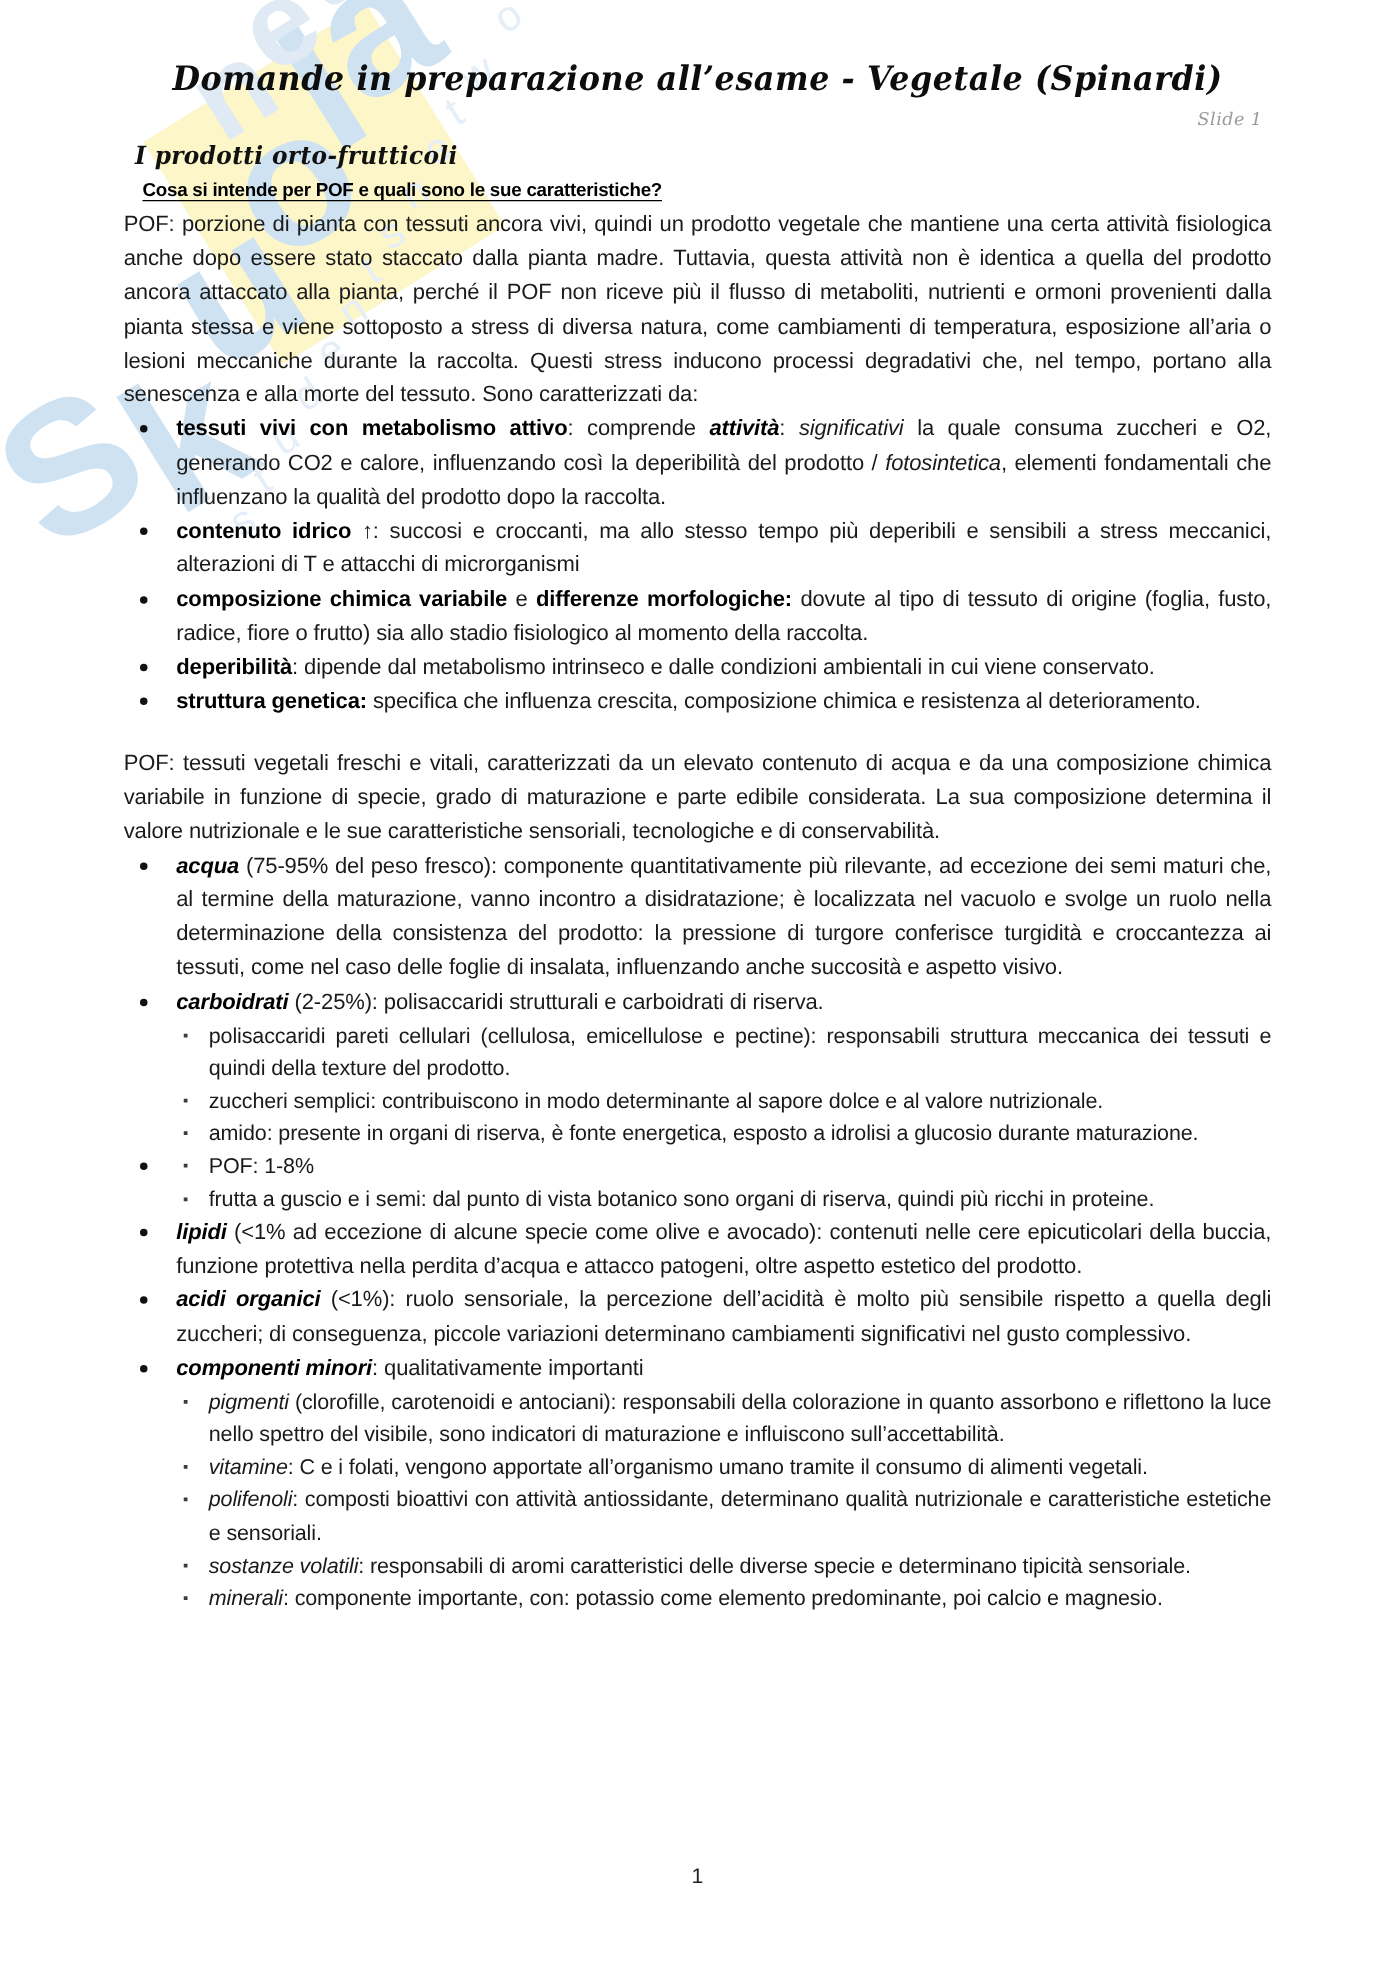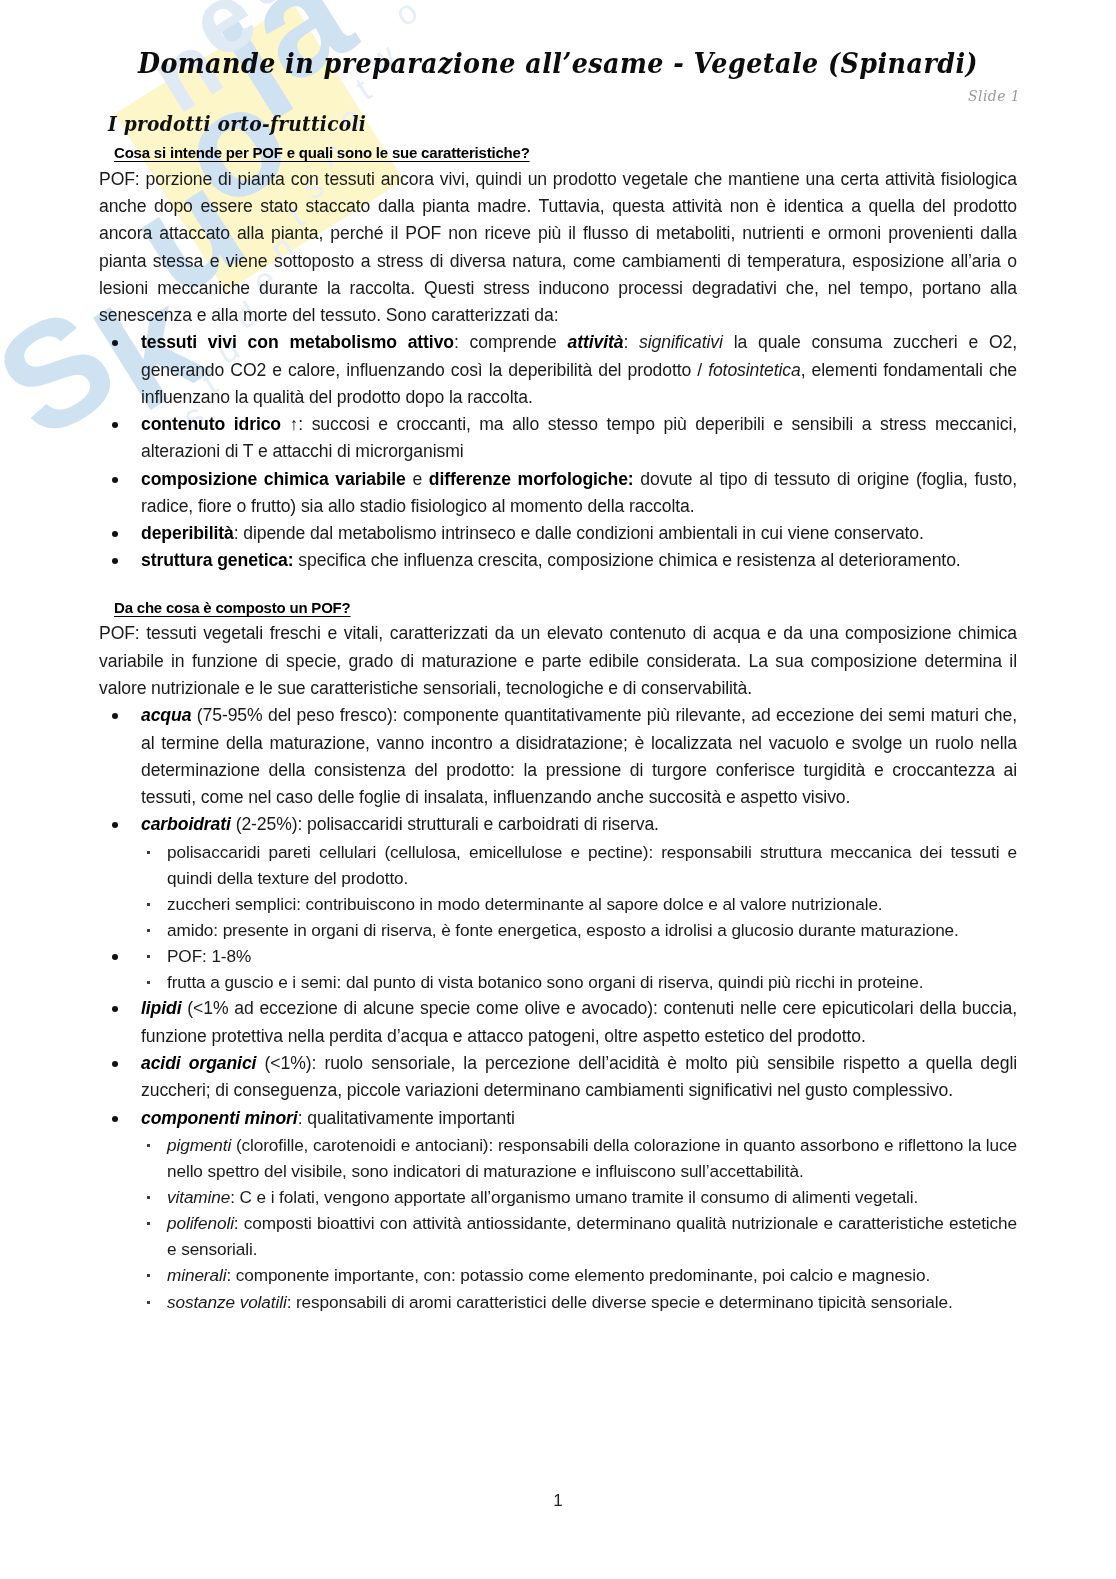--- a/index.html
+++ b/index.html
@@ -48,21 +48,21 @@
     font-style: italic;
     font-weight: 700;
     font-size: 27px;
     letter-spacing: 0.5px;
     color: #0d0d0d;
     transform: scaleX(0.94);
   }
 
   .slide-ref {
     position: absolute;
-    right: 96px;
+    right: 106px;
     top: 88px;
     font-family: "DejaVu Serif", serif;
     font-style: italic;
     font-size: 14px;
     color: #9a9a9a;
     letter-spacing: 0.4px;
   }
 
   .body-block {
     position: absolute;
@@ -246,21 +246,20 @@
       </li>
       <li>
         <span class="li-inner">
           <b>struttura genetica:</b><span> </span><span>specifica che influenza crescita, composizione chimica e resistenza al deterioramento.</span>
         </span>
       </li>
     </ul>
 
     <div class="spacer-md"></div>
 
-    <div class="question">Da che cosa è composto un POF?</div>
     <p class="para">POF: tessuti vegetali freschi e vitali, caratterizzati da un elevato contenuto di acqua e da una composizione chimica variabile in funzione di specie, grado di maturazione e parte edibile considerata. La sua composizione determina il valore nutrizionale e le sue caratteristiche sensoriali, tecnologiche e di conservabilità.</p>
 
     <ul class="lvl1">
 
       <li>
         <span class="li-inner">
           <span class="bi">acqua</span><span> </span><span>(75-95% del peso fresco): componente quantitativamente più rilevante, ad eccezione dei semi maturi che, al termine della maturazione, vanno incontro a disidratazione; è localizzata nel vacuolo e svolge un ruolo nella determinazione della consistenza del prodotto: la pressione di turgore conferisce turgidità e croccantezza ai tessuti, come nel caso delle foglie di insalata, influenzando anche succosità e aspetto visivo.</span>
         </span>
       </li>
 
@@ -295,22 +294,22 @@
       </li>
 
       <li>
         <span class="li-inner">
           <span class="bi">componenti minori</span><span>: </span><span>qualitativamente importanti</span>
         </span>
         <ul class="lvl2">
           <li><i>pigmenti</i><span> (clorofille, carotenoidi e antociani): responsabili della colorazione in quanto assorbono e riflettono la luce nello spettro del visibile, sono indicatori di maturazione e influiscono sull’accettabilità.</span></li>
           <li><i>vitamine</i><span>: C e i folati, vengono apportate all’organismo umano tramite il consumo di alimenti vegetali.</span></li>
           <li><i>polifenoli</i><span>: composti bioattivi con attività antiossidante, determinano qualità nutrizionale e caratteristiche estetiche e sensoriali.</span></li>
+          <li><i>sostanze volatili</i><span>: responsabili di aromi caratteristici delle diverse specie e determinano tipicità sensoriale.</span></li>
           <li><i>minerali</i><span>: componente importante, con: potassio come elemento predominante, poi calcio e magnesio.</span></li>
-          <li><i>sostanze volatili</i><span>: responsabili di aromi caratteristici delle diverse specie e determinano tipicità sensoriale.</span></li>
         </ul>
       </li>
 
     </ul>
 
   </div>
 
   <div class="page-number">1</div>
 
 </div>

